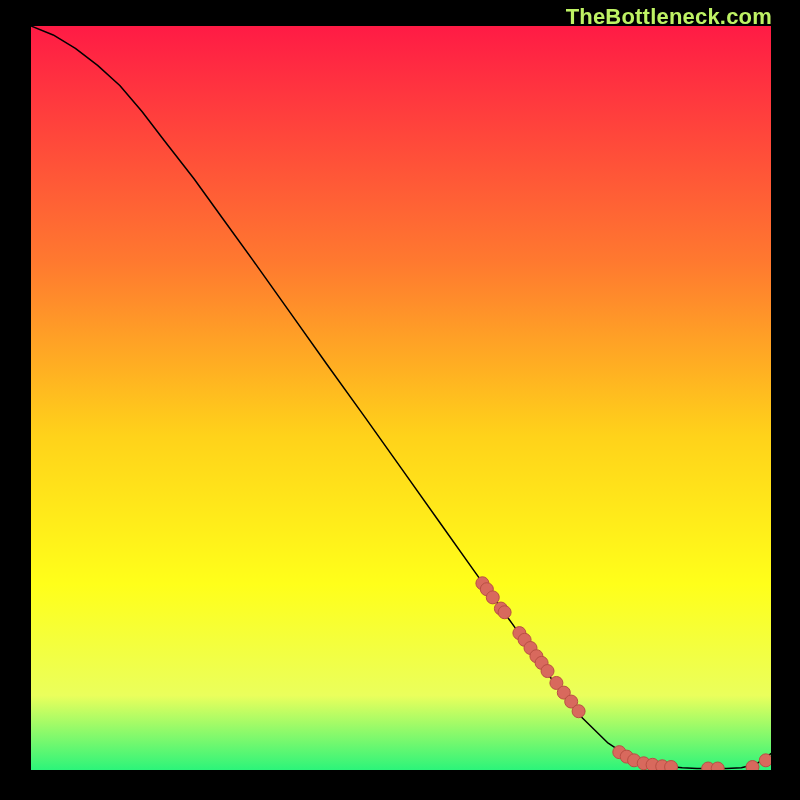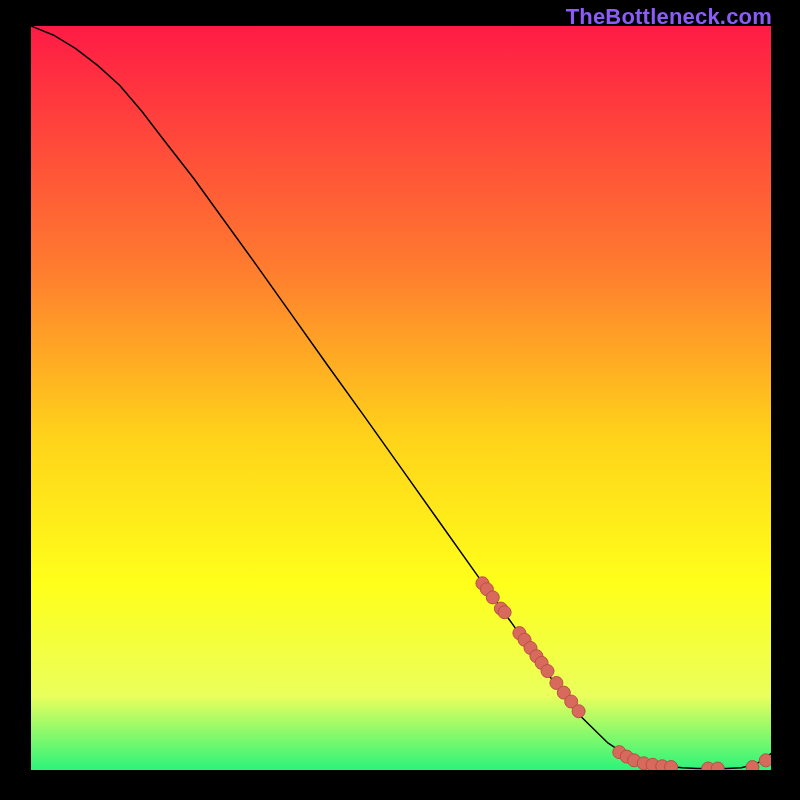--- a/index.html
+++ b/index.html
@@ -22,21 +22,21 @@
     width: 740px;
     height: 744px;
   }
   .watermark {
     position: absolute;
     top: 4px;
     right: 28px;
     font-family: Arial, Helvetica, sans-serif;
     font-size: 22px;
     font-weight: 600;
-    color: #8b5cf6;
+    color: #bef264;
     letter-spacing: 0.2px;
   }
   svg { display: block; }
 </style>
 </head>
 <body>
 
 <div class="stage">
 
   <div class="plot-area">

